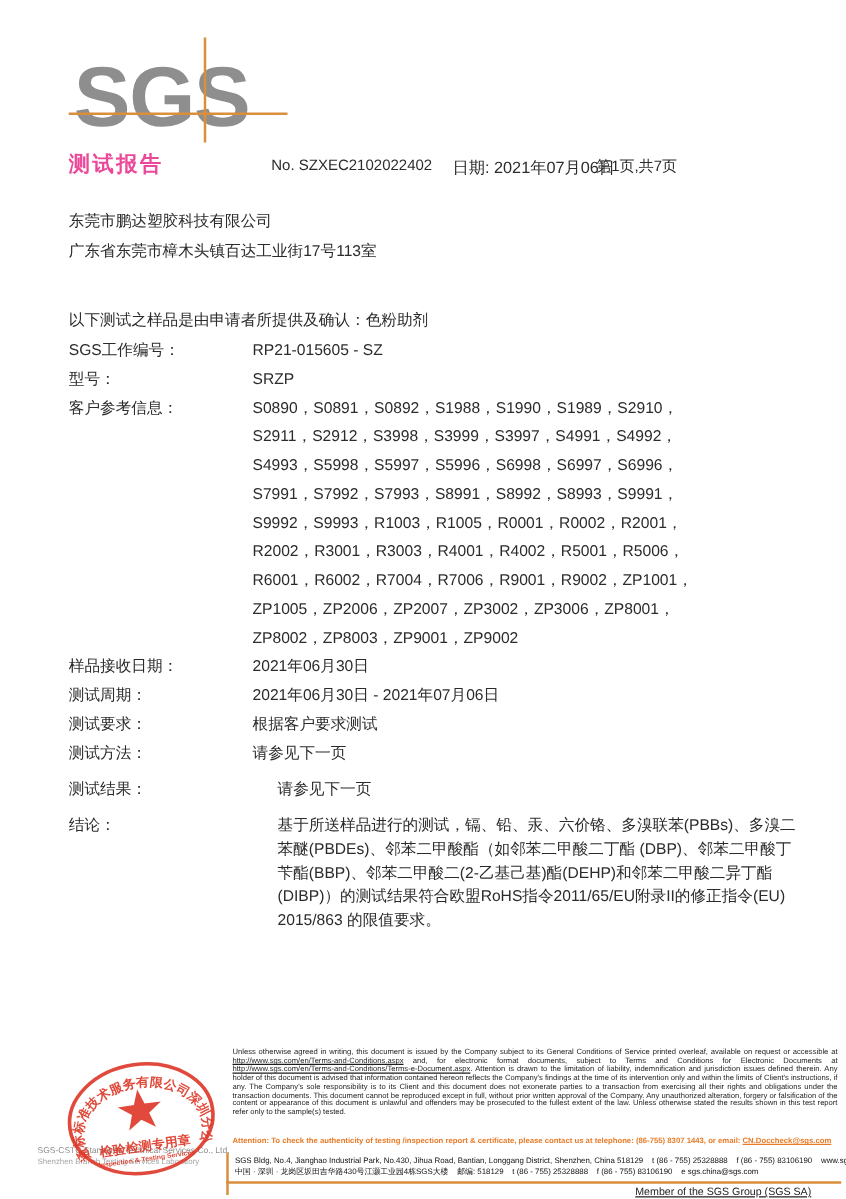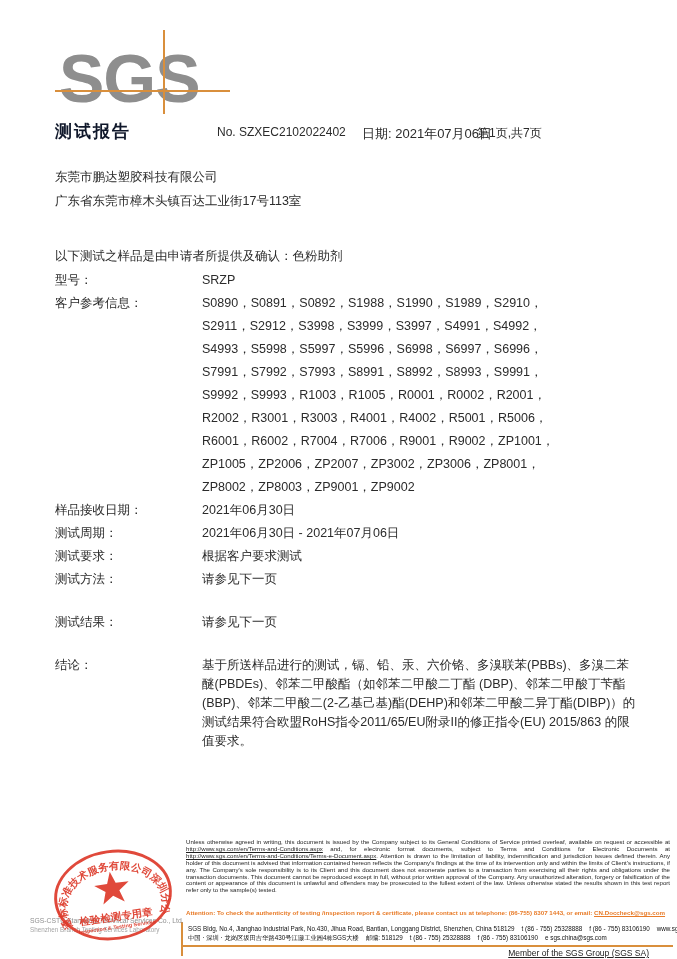--- a/index.html
+++ b/index.html
@@ -13,38 +13,38 @@
   
   .logo-text {
     position:absolute; left:59px; top:44px; font-size:68px; line-height:1;
     font-weight:700; color:#8e8e8e; letter-spacing:-1px;
   }
   .logo-hline { position:absolute; left:55px; top:90px; width:175px; height:2px; background:#d98f3c; }
   .logo-vline { position:absolute; left:163px; top:30px; width:2px; height:84px; background:#d98f3c; }
 
   
   .header-row { position:absolute; left:55px; top:120px; width:590px; height:24px; }
-  .report-title { position:absolute; left:0; top:0; font-size:17px; font-weight:700; letter-spacing:2px; color:#0f172a; }
+  .report-title { position:absolute; left:0; top:0; font-size:17px; font-weight:700; letter-spacing:2px; color:#ec4899; }
   .report-no   { position:absolute; left:162px; top:5px; font-size:12px; }
   .report-date { position:absolute; left:307px; top:5px; font-size:13px; }
   .page-info   { position:absolute; left:422px; top:5px; font-size:12px; }
 
   
   .applicant { position:absolute; left:55px; top:165px; font-size:12.5px; line-height:24px; }
 
   
   .statement { position:absolute; left:55px; top:248px; font-size:12.5px; }
 
   
   .fields { position:absolute; left:55px; top:269px; width:586px; font-size:12.5px; }
   .row { display:flex; align-items:flex-start; line-height:23px; }
   .row .label { width:147px; flex:none; }
   .row .value { flex:1; }
   .multiline { white-space:pre-line; }
-  .gap { margin-top:20px; }
+  .gap { margin-top:6px;gap:20px; }
   .para { line-height:19px; padding-top:2px; }
 
   
   .stamp-wrap { position:absolute; left:49px; top:847px; width:128px; height:96px; transform:rotate(-8deg); z-index:2; }
   .company-en { position:absolute; left:30px; top:916px; z-index:1; color:#8f8f8f; white-space:nowrap; }
   .company-en .l1 { font-size:6.8px; line-height:9px; }
   .company-en .l2 { font-size:6.3px; line-height:9px; color:#a5a5a5; }
 
   .legal { position:absolute; left:186px; top:839px; width:484px; font-size:6.1px; line-height:6.9px; text-align:justify; color:#1f1f1f; }
   .u { text-decoration:underline; }
@@ -75,20 +75,24 @@
   </div>
 
   <div class="applicant">
     <div>东莞市鹏达塑胶科技有限公司</div>
     <div>广东省东莞市樟木头镇百达工业街17号113室</div>
   </div>
 
   <div class="statement">以下测试之样品是由申请者所提供及确认：色粉助剂</div>
 
   <div class="fields">
+    <div class="row">
+      <div class="label">SGS工作编号：</div>
+      <div class="value">RP21-015605 - SZ</div>
+    </div>
     <div class="row">
       <div class="label">型号：</div>
       <div class="value">SRZP</div>
     </div>
     <div class="row">
       <div class="label">客户参考信息：</div>
       <div class="value multiline">S0890，S0891，S0892，S1988，S1990，S1989，S2910，
 S2911，S2912，S3998，S3999，S3997，S4991，S4992，
 S4993，S5998，S5997，S5996，S6998，S6997，S6996，
 S7991，S7992，S7993，S8991，S8992，S8993，S9991，

